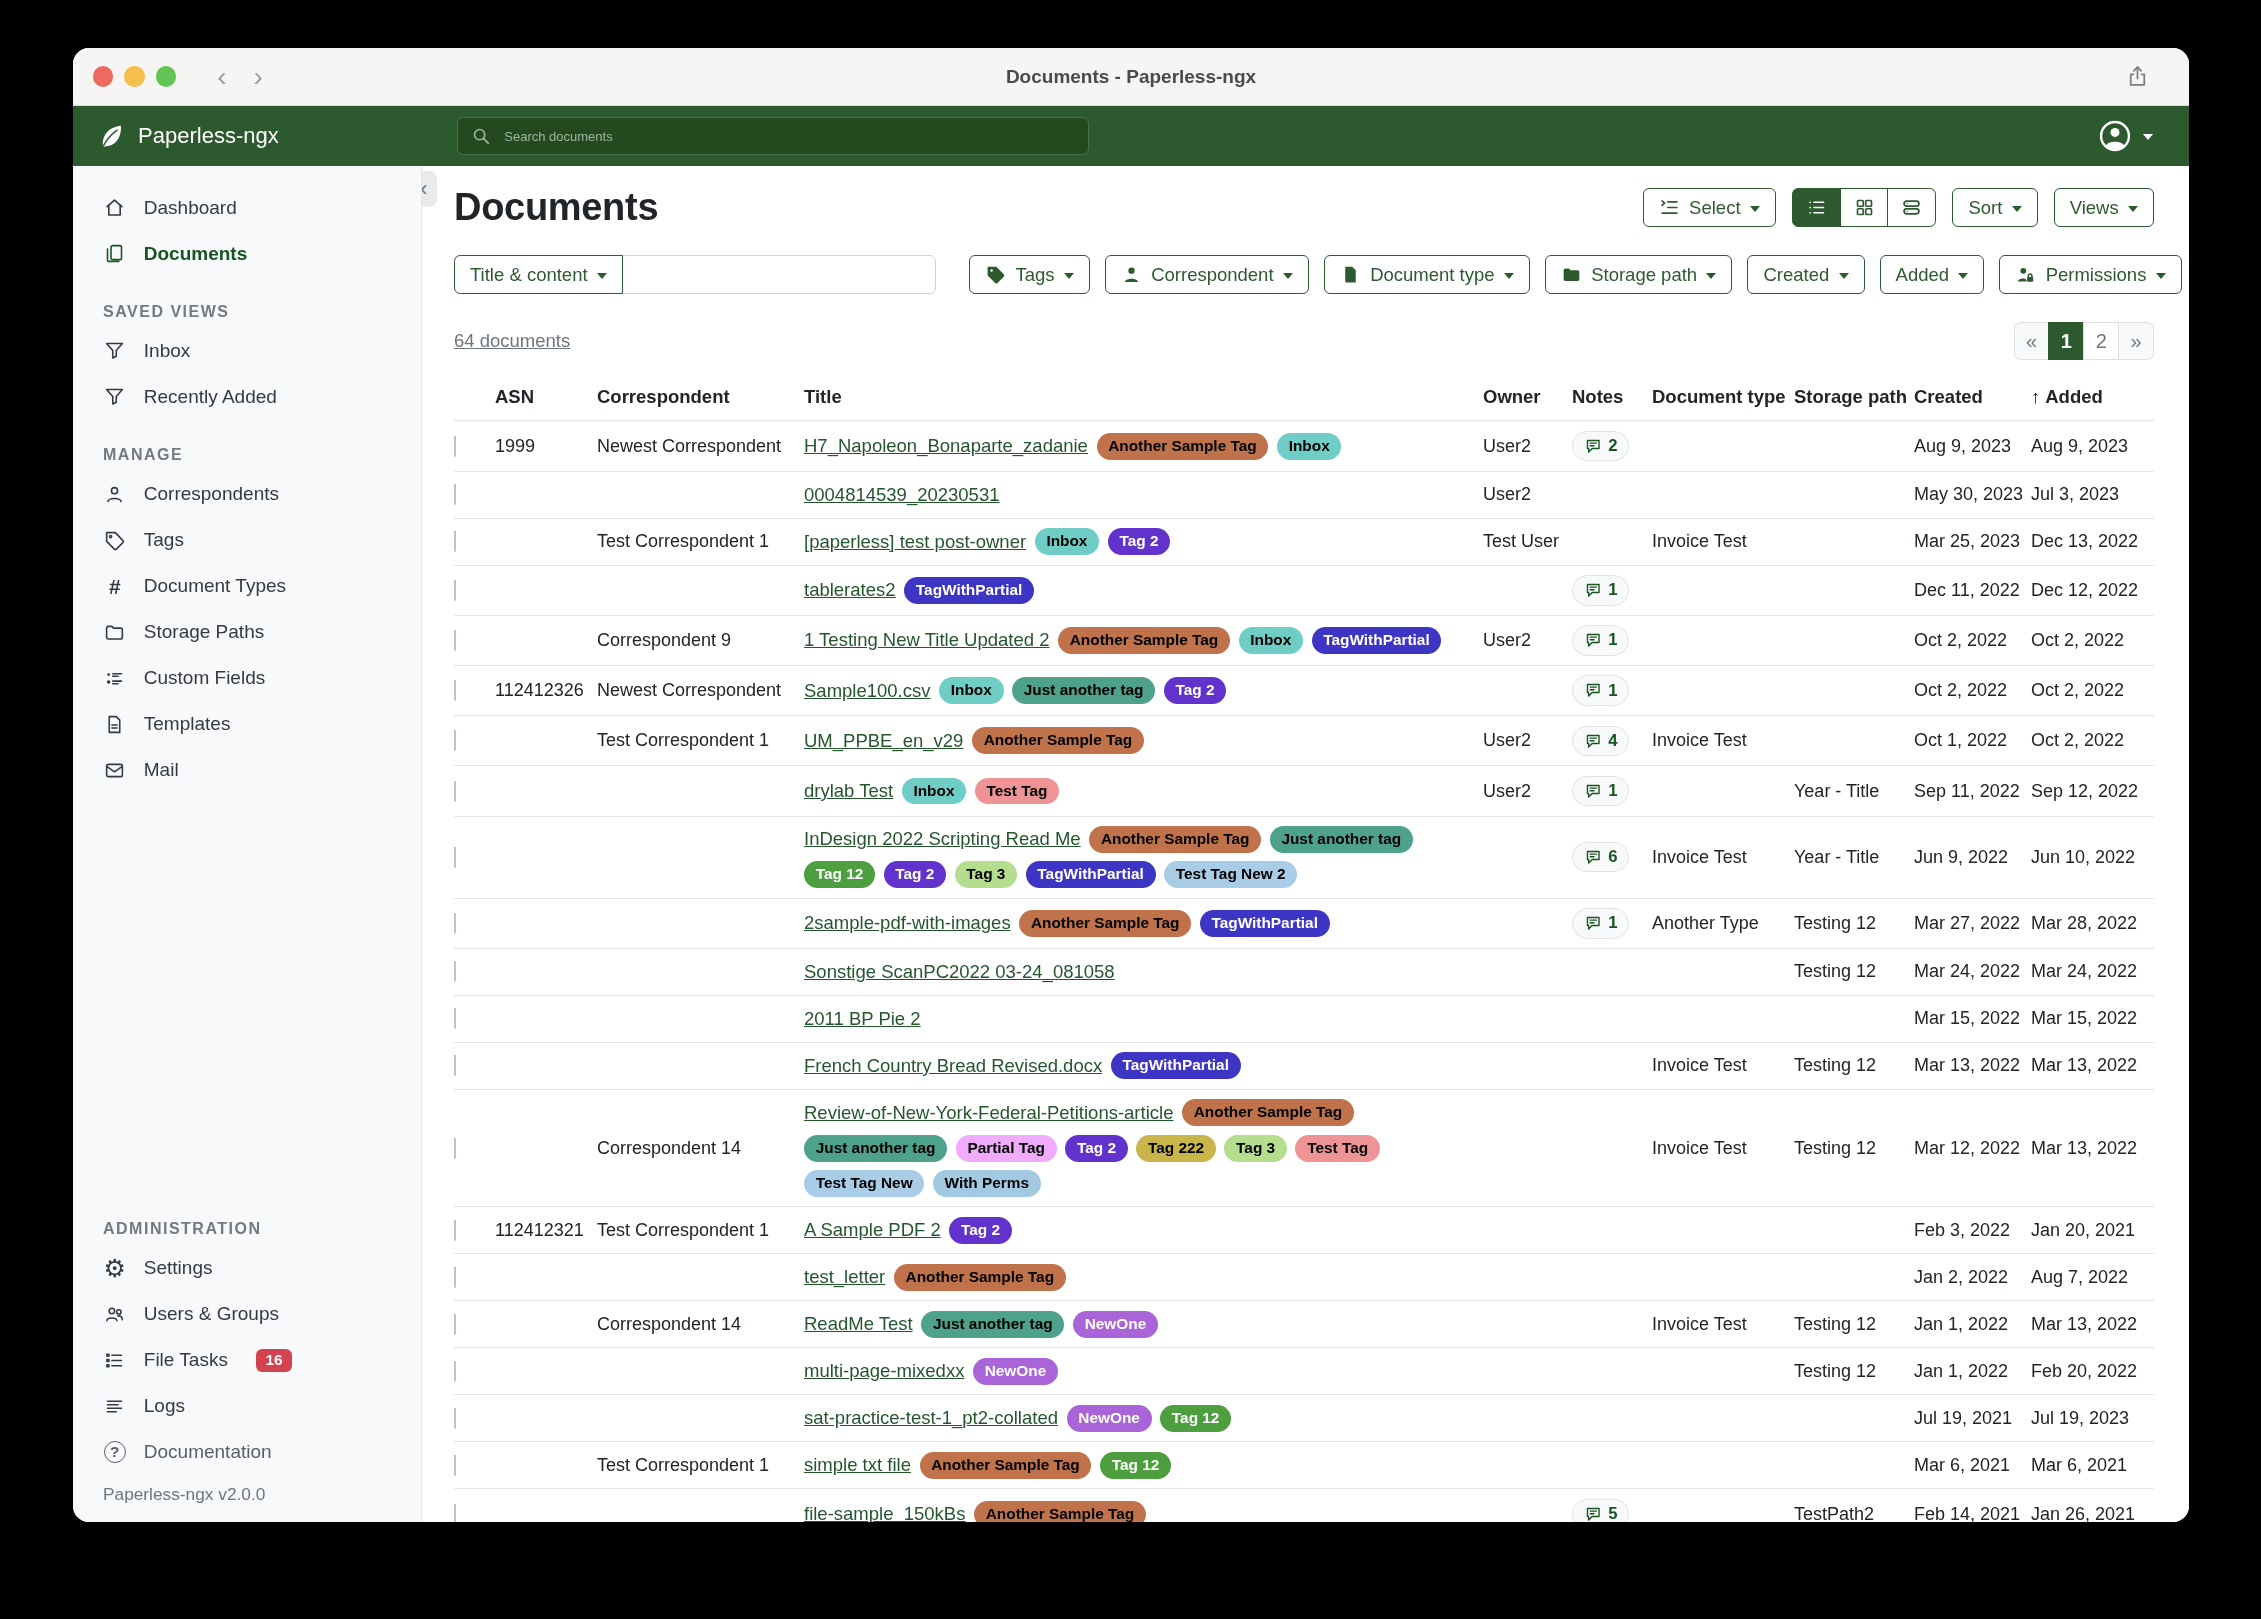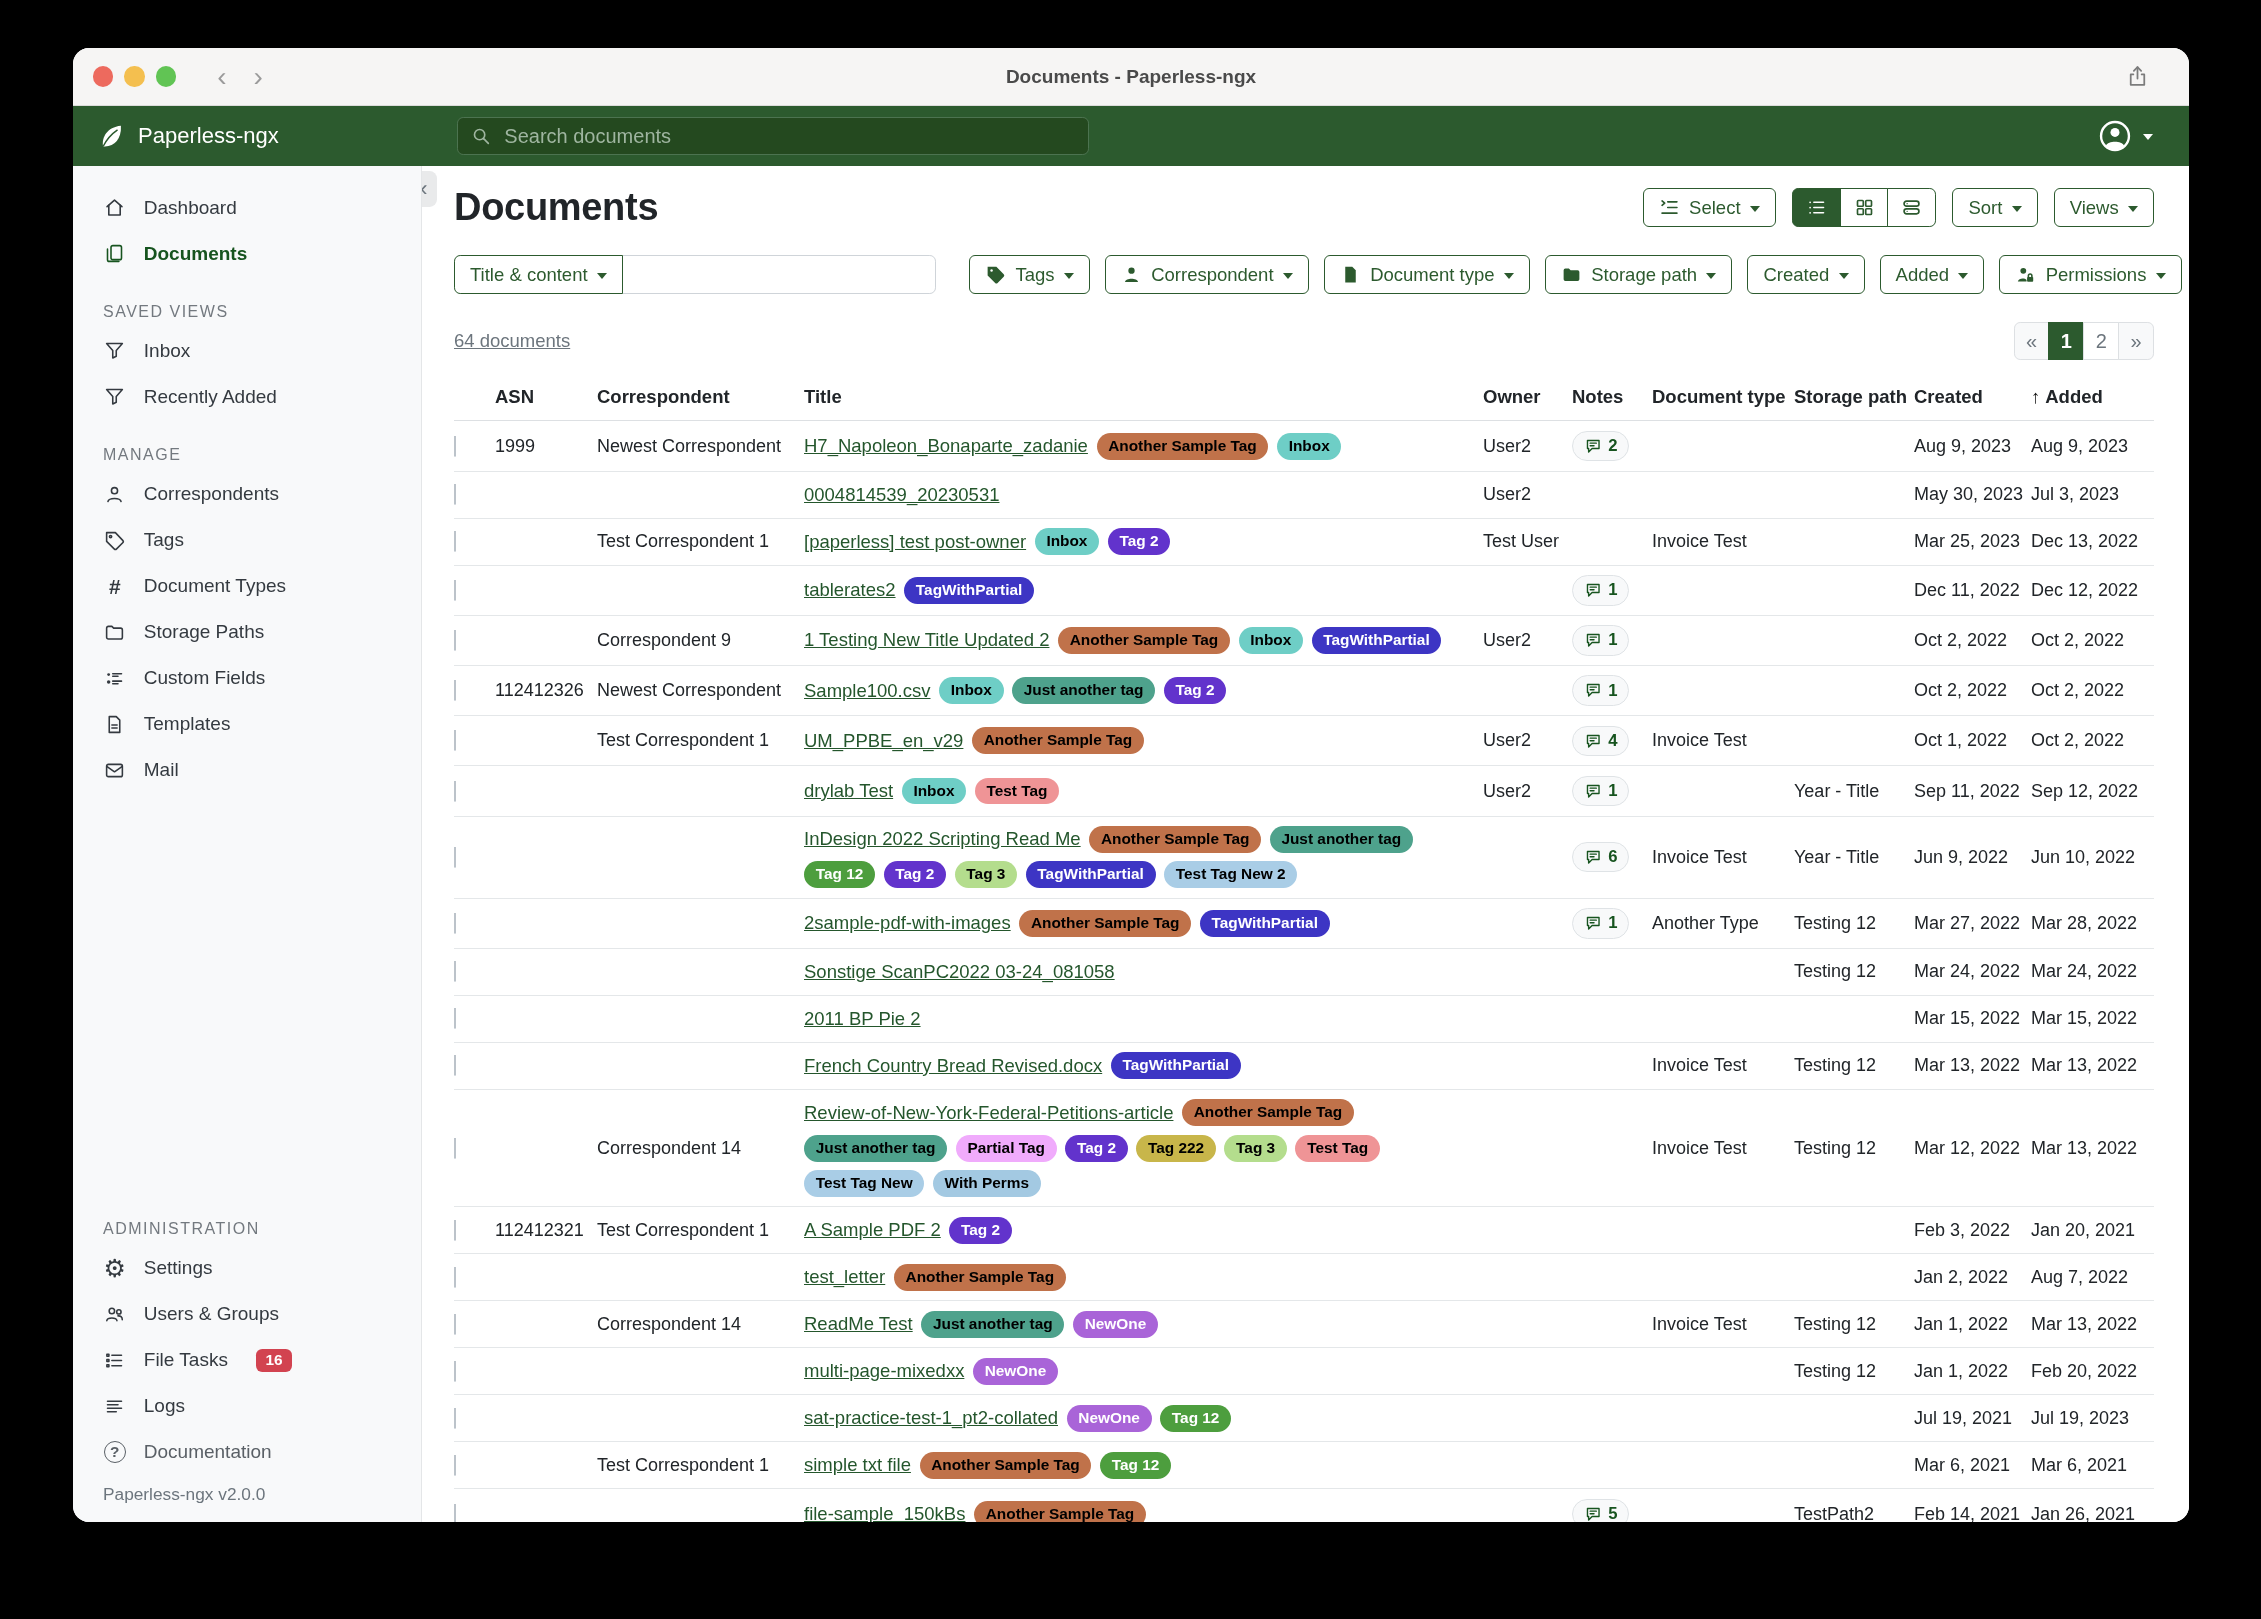--- a/index.html
+++ b/index.html
@@ -11,31 +11,31 @@
   .light{width:20.4px;height:20.4px;border-radius:50%;}
   .light.red{background:#ed6a5e;}.light.yellow{background:#f4bf4f;}.light.green{background:#61c454;}
   .navchev{display:flex;gap:27px;margin-left:41px;color:#9b9b9b;font-size:28px;line-height:1;}
   .navchev span{cursor:pointer;}
   .wtitle{position:absolute;left:50%;transform:translateX(-50%);font-size:19px;color:#4a4a4a;font-weight:600;}
   .share-btn{position:absolute;right:39px;color:#7c7c7c;display:flex;}
   
   .appbar{height:60px;background:#2c5a2e;display:flex;align-items:center;color:#fff;}
   .brand{width:349px;display:flex;align-items:center;gap:13.6px;padding-left:23.5px;font-size:22px;font-weight:400;}
   .searchwrap{margin-left:35px;width:632px;height:38px;background:#24491f;border:1.2px solid #4c7350;border-radius:6.2px;display:flex;align-items:center;padding:0 12.3px;gap:10px;color:#9fb5a0;}
-  .searchwrap input{background:transparent;border:none;outline:none;color:#dbe7db;font-size:20px;width:100%;font-family:"Liberation Sans",sans-serif;}
+  .searchwrap input{background:transparent;border:none;outline:none;color:#dbe7db;font-size:13px;width:100%;font-family:"Liberation Sans",sans-serif;}
   .searchwrap input::placeholder{color:#9fb5a0;}
   .avatar-area{margin-left:auto;margin-right:36px;display:flex;align-items:center;gap:10px;cursor:pointer;}
   
   .main{display:flex;height:calc(100% - 118px);}
   .sidebar{width:349px;background:#f8f9fa;border-right:1.2px solid #e4e6e8;display:flex;flex-direction:column;padding-top:18.5px;flex-shrink:0;}
   .side-item{display:flex;align-items:center;gap:17.3px;height:46px;padding-left:30px;font-size:19px;color:#343a40;cursor:pointer;white-space:nowrap;}
   .side-item .icon{width:23.5px;display:flex;justify-content:center;align-items:center;color:#343a40;}
   .side-item.active{color:#17541f;font-weight:700;}
   .side-item.active .icon{color:#17541f;}
-  .side-label{margin:26px 0 7.4px 30px;font-size:16px;letter-spacing:1.5px;color:#73797f;font-weight:400;}
+  .side-label{margin:26px 0 7.4px 30px;font-size:16px;letter-spacing:1.5px;color:#73797f;font-weight:700;}
   .side-bottom{margin-top:auto;padding-bottom:17.3px;}
   .badge-danger{background:#d24350;color:#fff;font-size:15.4px;font-weight:700;border-radius:6.2px;padding:2.5px 9.3px;margin-left:11px;}
   .doc-link-item{color:#5a6066;}
   .doc-link-item .icon{color:#5a6066;}
   .qcircle{width:22px;height:22px;border:1.5px solid #5a6066;border-radius:50%;display:flex;align-items:center;justify-content:center;font-size:15.4px;font-weight:700;}
   .version{padding-left:30px;color:#6c757d;font-size:17.3px;margin-top:8.6px;}
   .content{flex:1;position:relative;padding:0 35px 0 32px;overflow:hidden;background:#fff;}
   .collapse-btn{position:absolute;left:-16.7px;top:5px;width:32px;height:36px;background:#e9eaeb;border-radius:7.4px;display:flex;align-items:center;justify-content:center;color:#6c757d;font-size:22px;cursor:pointer;}
   
   .pagehead{display:flex;align-items:center;margin-top:20px;}

